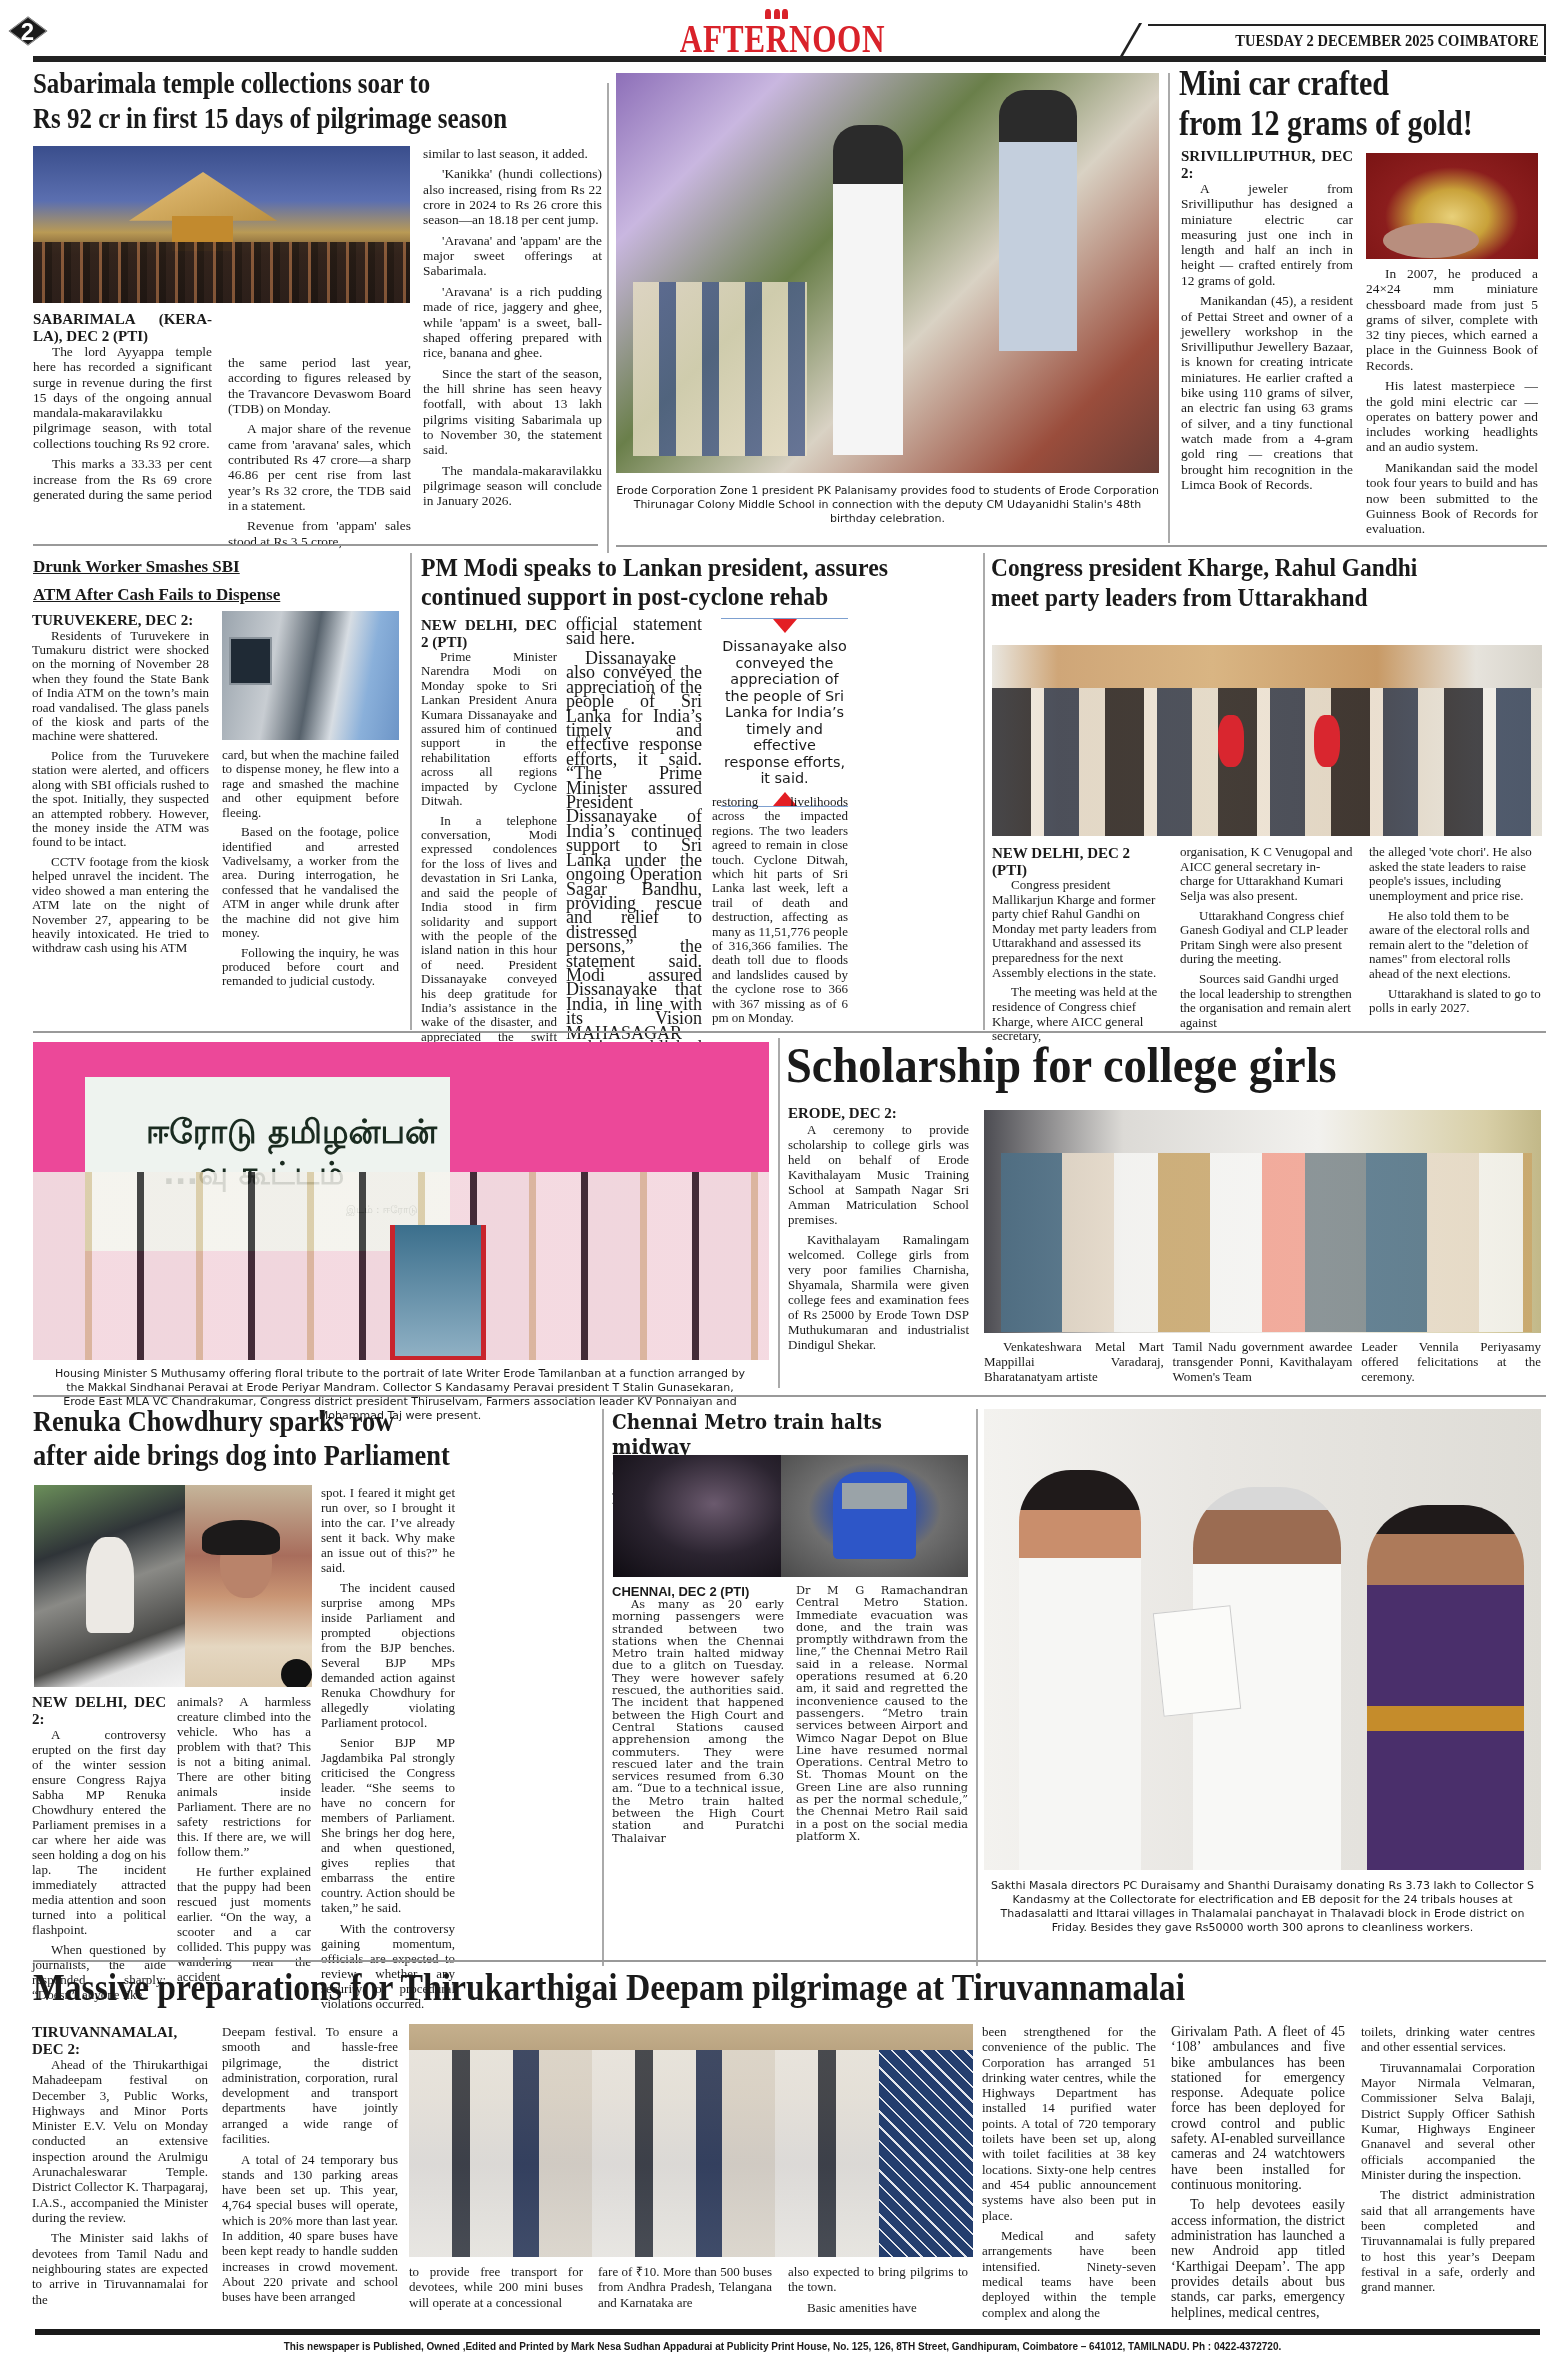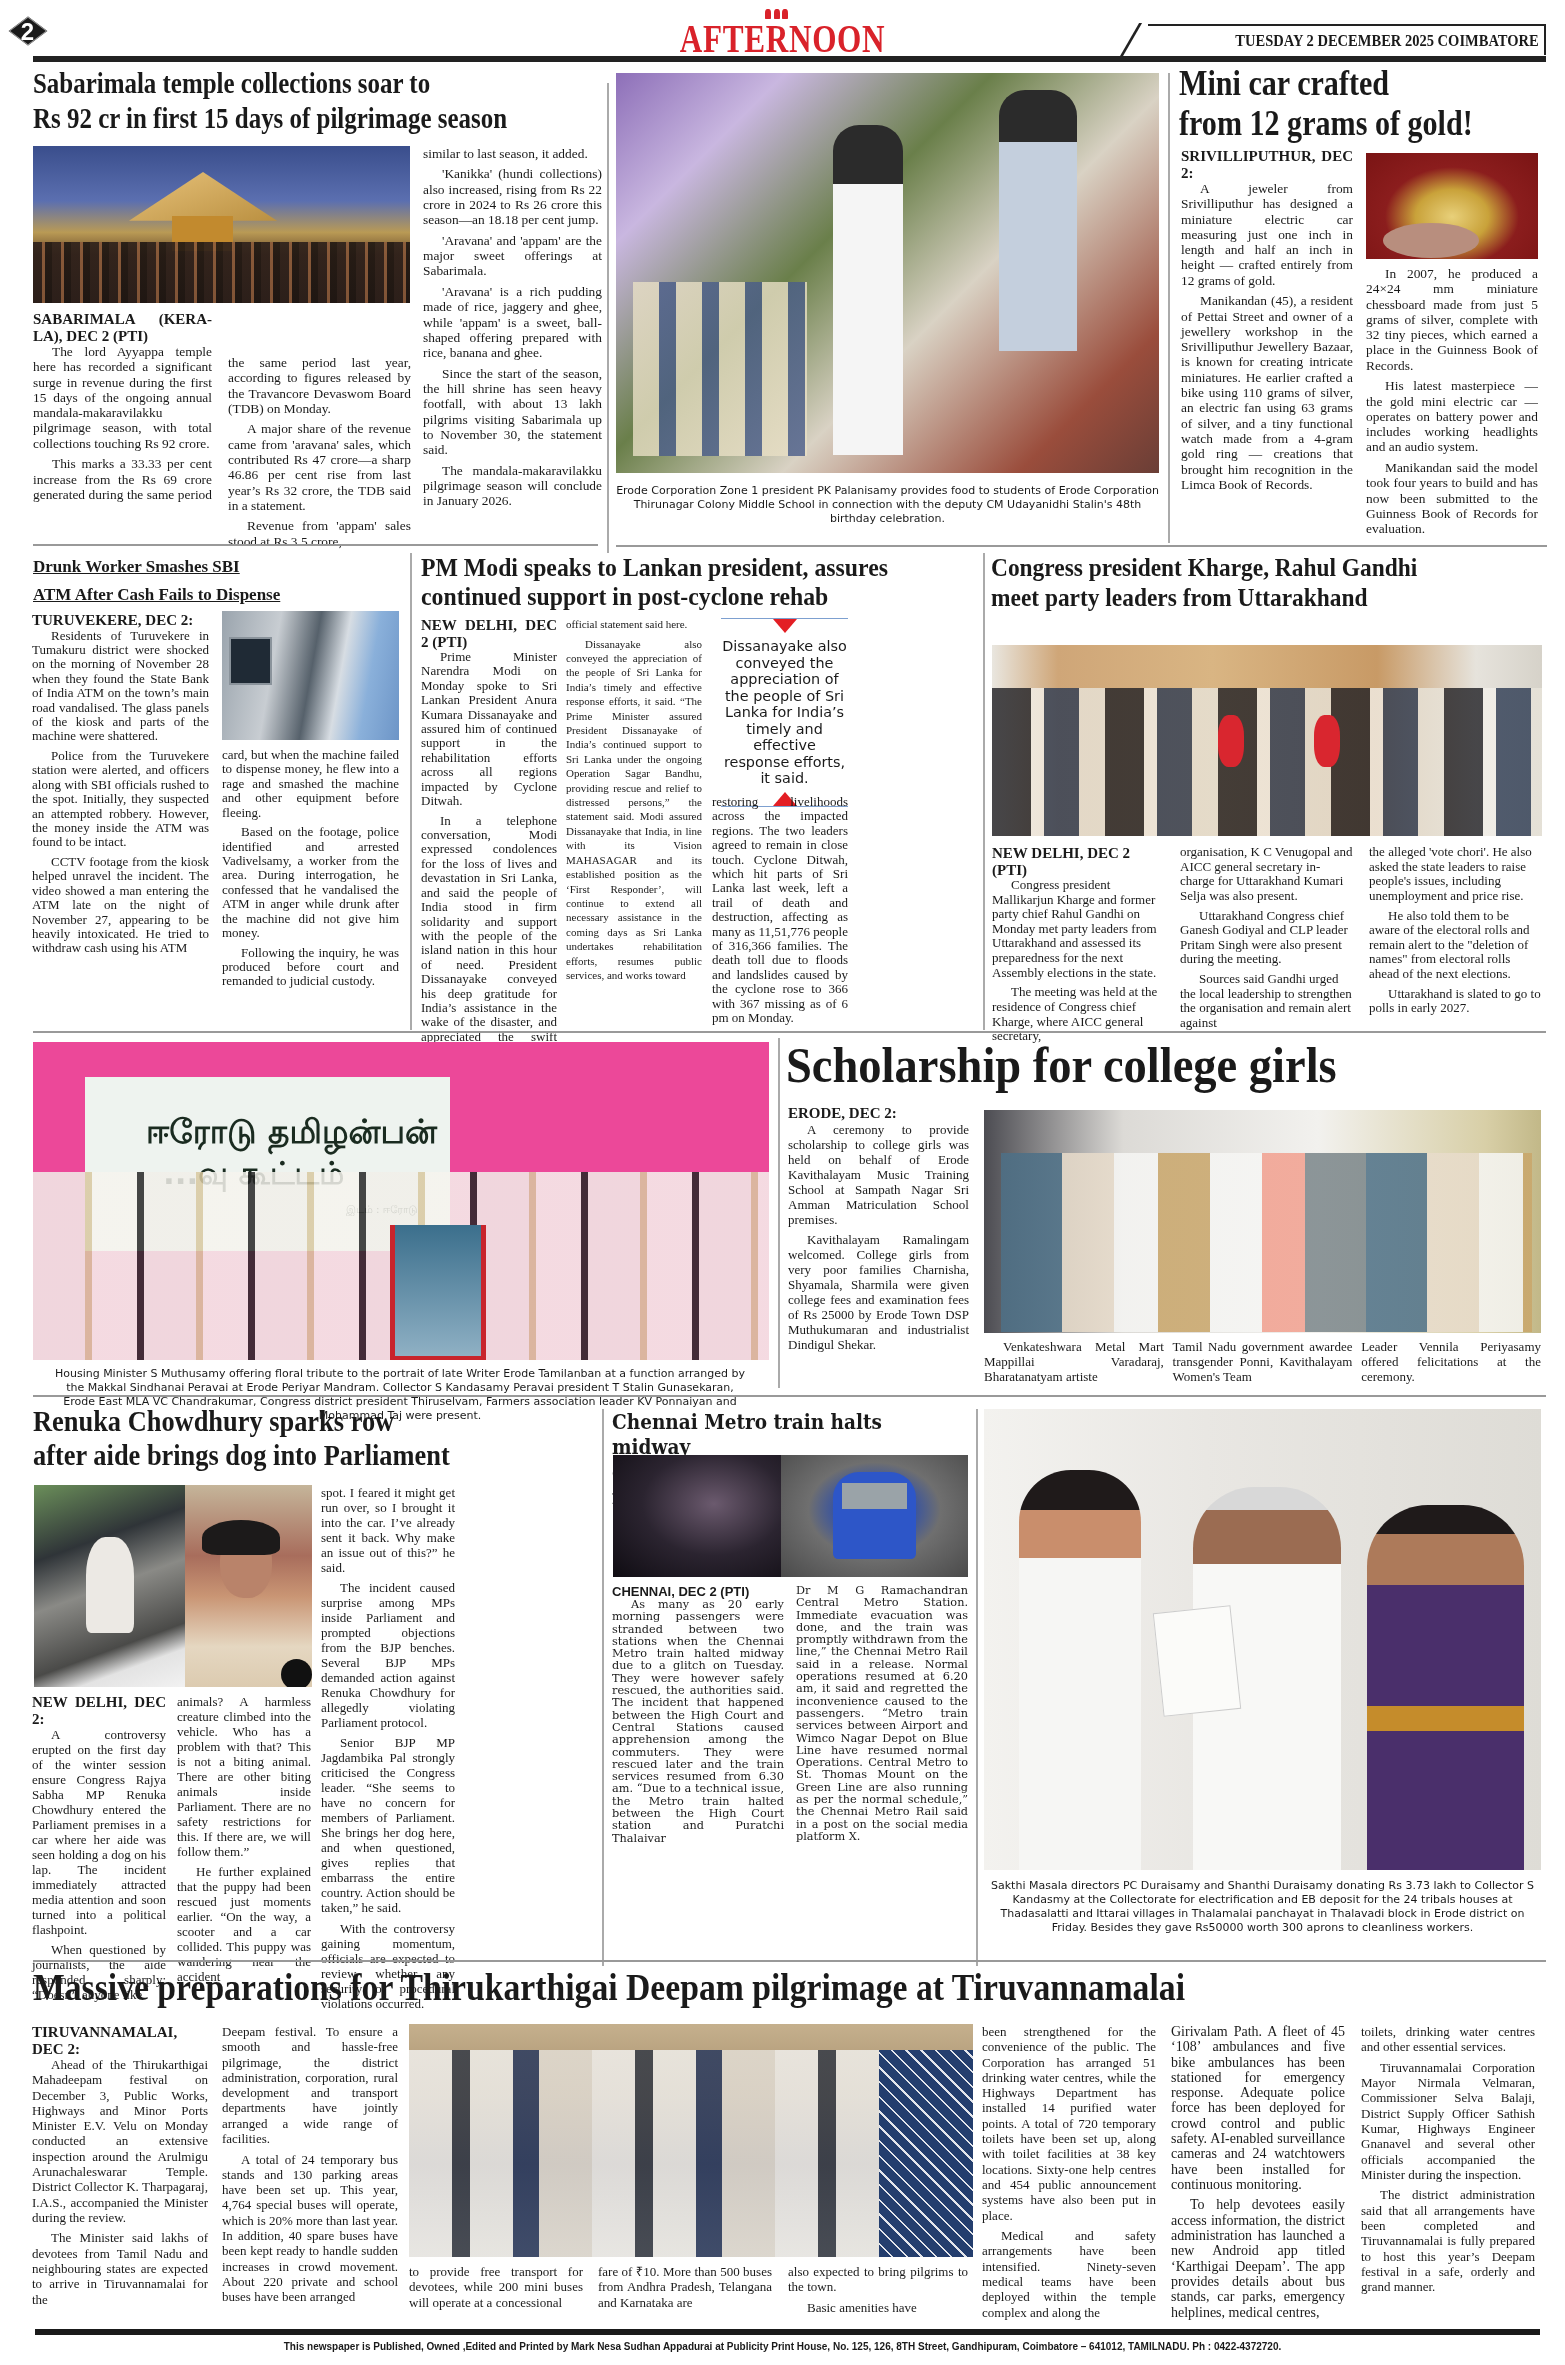--- a/index.html
+++ b/index.html
@@ -126,21 +126,21 @@
 
 <div class="abs hl" style="left:421px;top:553px;width:557px;font-size:25px;line-height:29px;transform:scaleX(0.95);transform-origin:left top;">
   <div>PM Modi speaks to Lankan president, assures</div>
   <div>continued support in post-cyclone rehab</div>
 </div>
 <div class="abs col" style="left:421px;top:617px;width:136px;font-size:13px;line-height:14.4px;">
   <p class="dl">NEW DELHI, DEC 2 (PTI)</p>
   <p>Prime Minister Narendra Modi on Monday spoke to Sri Lankan President Anura Kumara Dissanayake and assured him of continued support in the rehabilitation efforts across all regions impacted by Cyclone Ditwah.</p>
   <p>In a telephone conversation, Modi expressed condolences for the loss of lives and devastation in Sri Lanka, and said the people of India stood in firm solidarity and support with the people of the island nation in this hour of need. President Dissanayake conveyed his deep gratitude for India’s assistance in the wake of the disaster, and appreciated the swift deployment of rescue teams and relief material, an</p>
 </div>
-<div class="abs col" style="left:566px;top:617px;width:136px;font-size:11px;line-height:14.4px;">
+<div class="abs col" style="left:566px;top:617px;width:136px;font-size:18px;line-height:14.4px;">
   <p style="text-indent:0;">official statement said here.</p>
   <p>Dissanayake also conveyed the appreciation of the people of Sri Lanka for India’s timely and effective response efforts, it said. “The Prime Minister assured President Dissanayake of India’s continued support to Sri Lanka under the ongoing Operation Sagar Bandhu, providing rescue and relief to distressed persons,” the statement said. Modi assured Dissanayake that India, in line with its Vision MAHASAGAR and its established position as the ‘First Responder’, will continue to extend all necessary assistance in the coming days as Sri Lanka undertakes rehabilitation efforts, resumes public services, and works toward</p>
 </div>
 <div class="abs" style="left:721px;top:618px;width:127px;">
   <div class="blue-line"></div>
   <div class="tri-down"></div>
   <div class="pull" style="margin:5.2px 0;">Dissanayake also conveyed the appreciation of the people of Sri Lanka for India’s timely and effective response efforts, it said.</div>
   <div class="tri-up"></div>
   <div class="blue-line"></div>
 </div>

